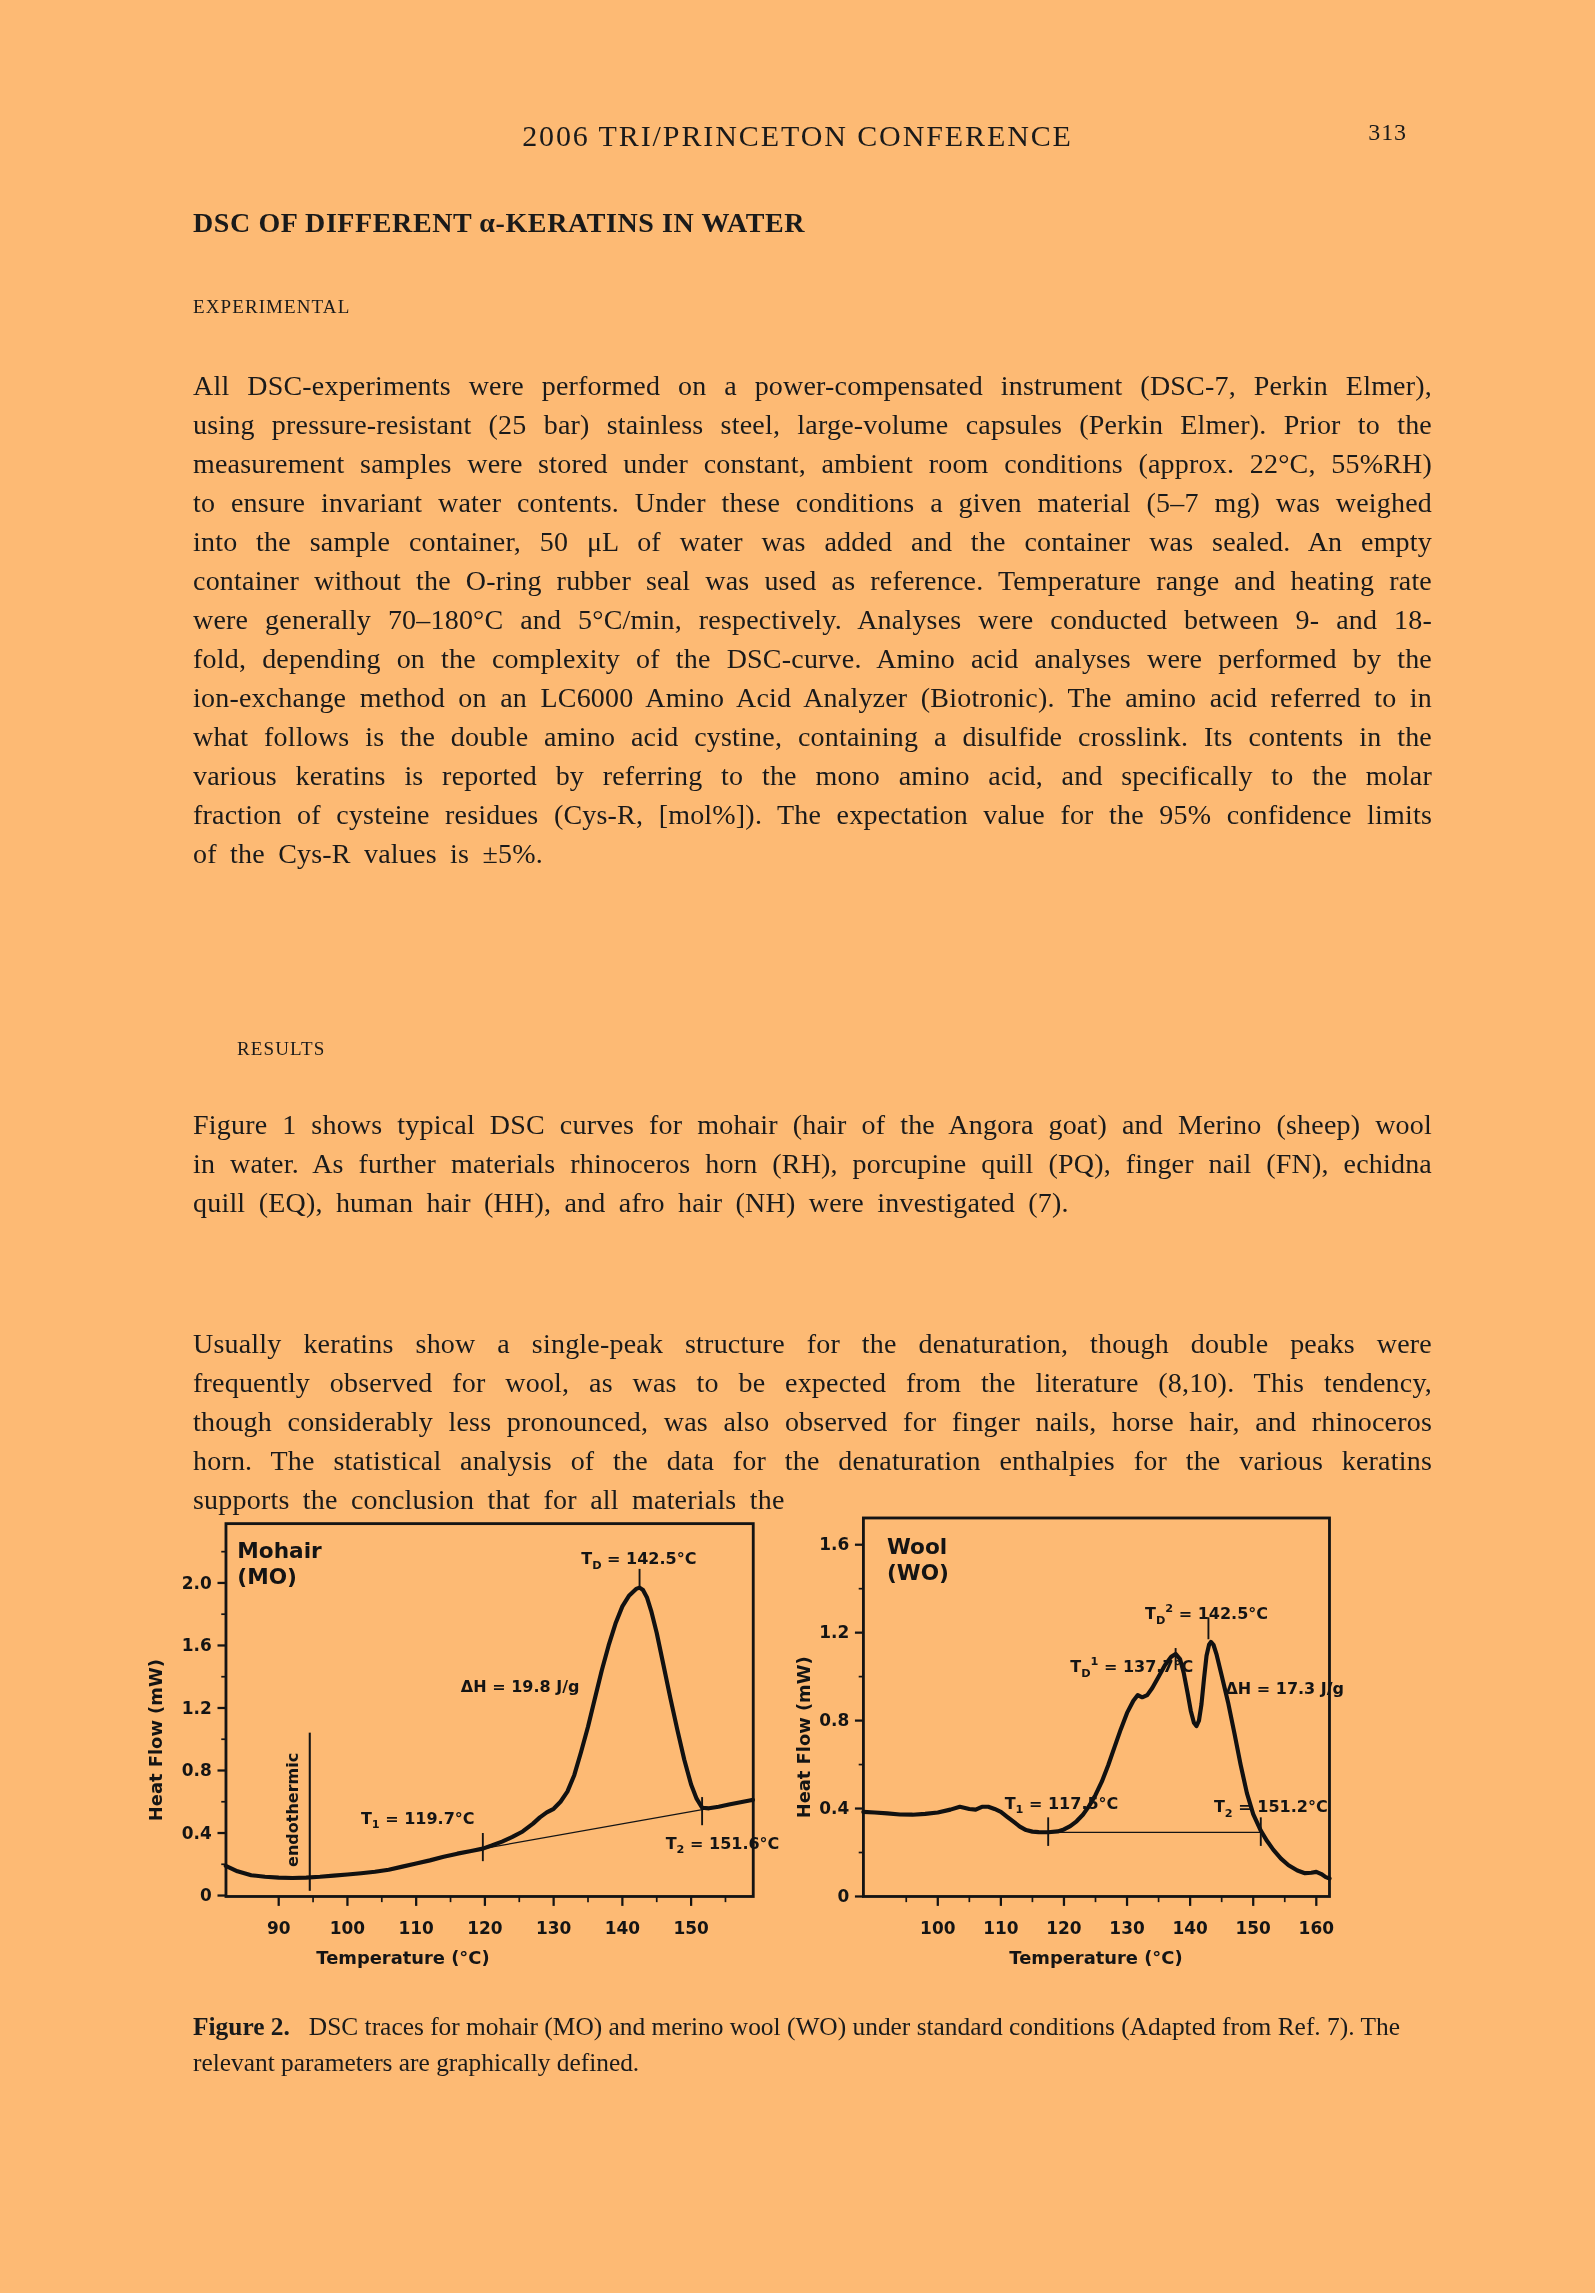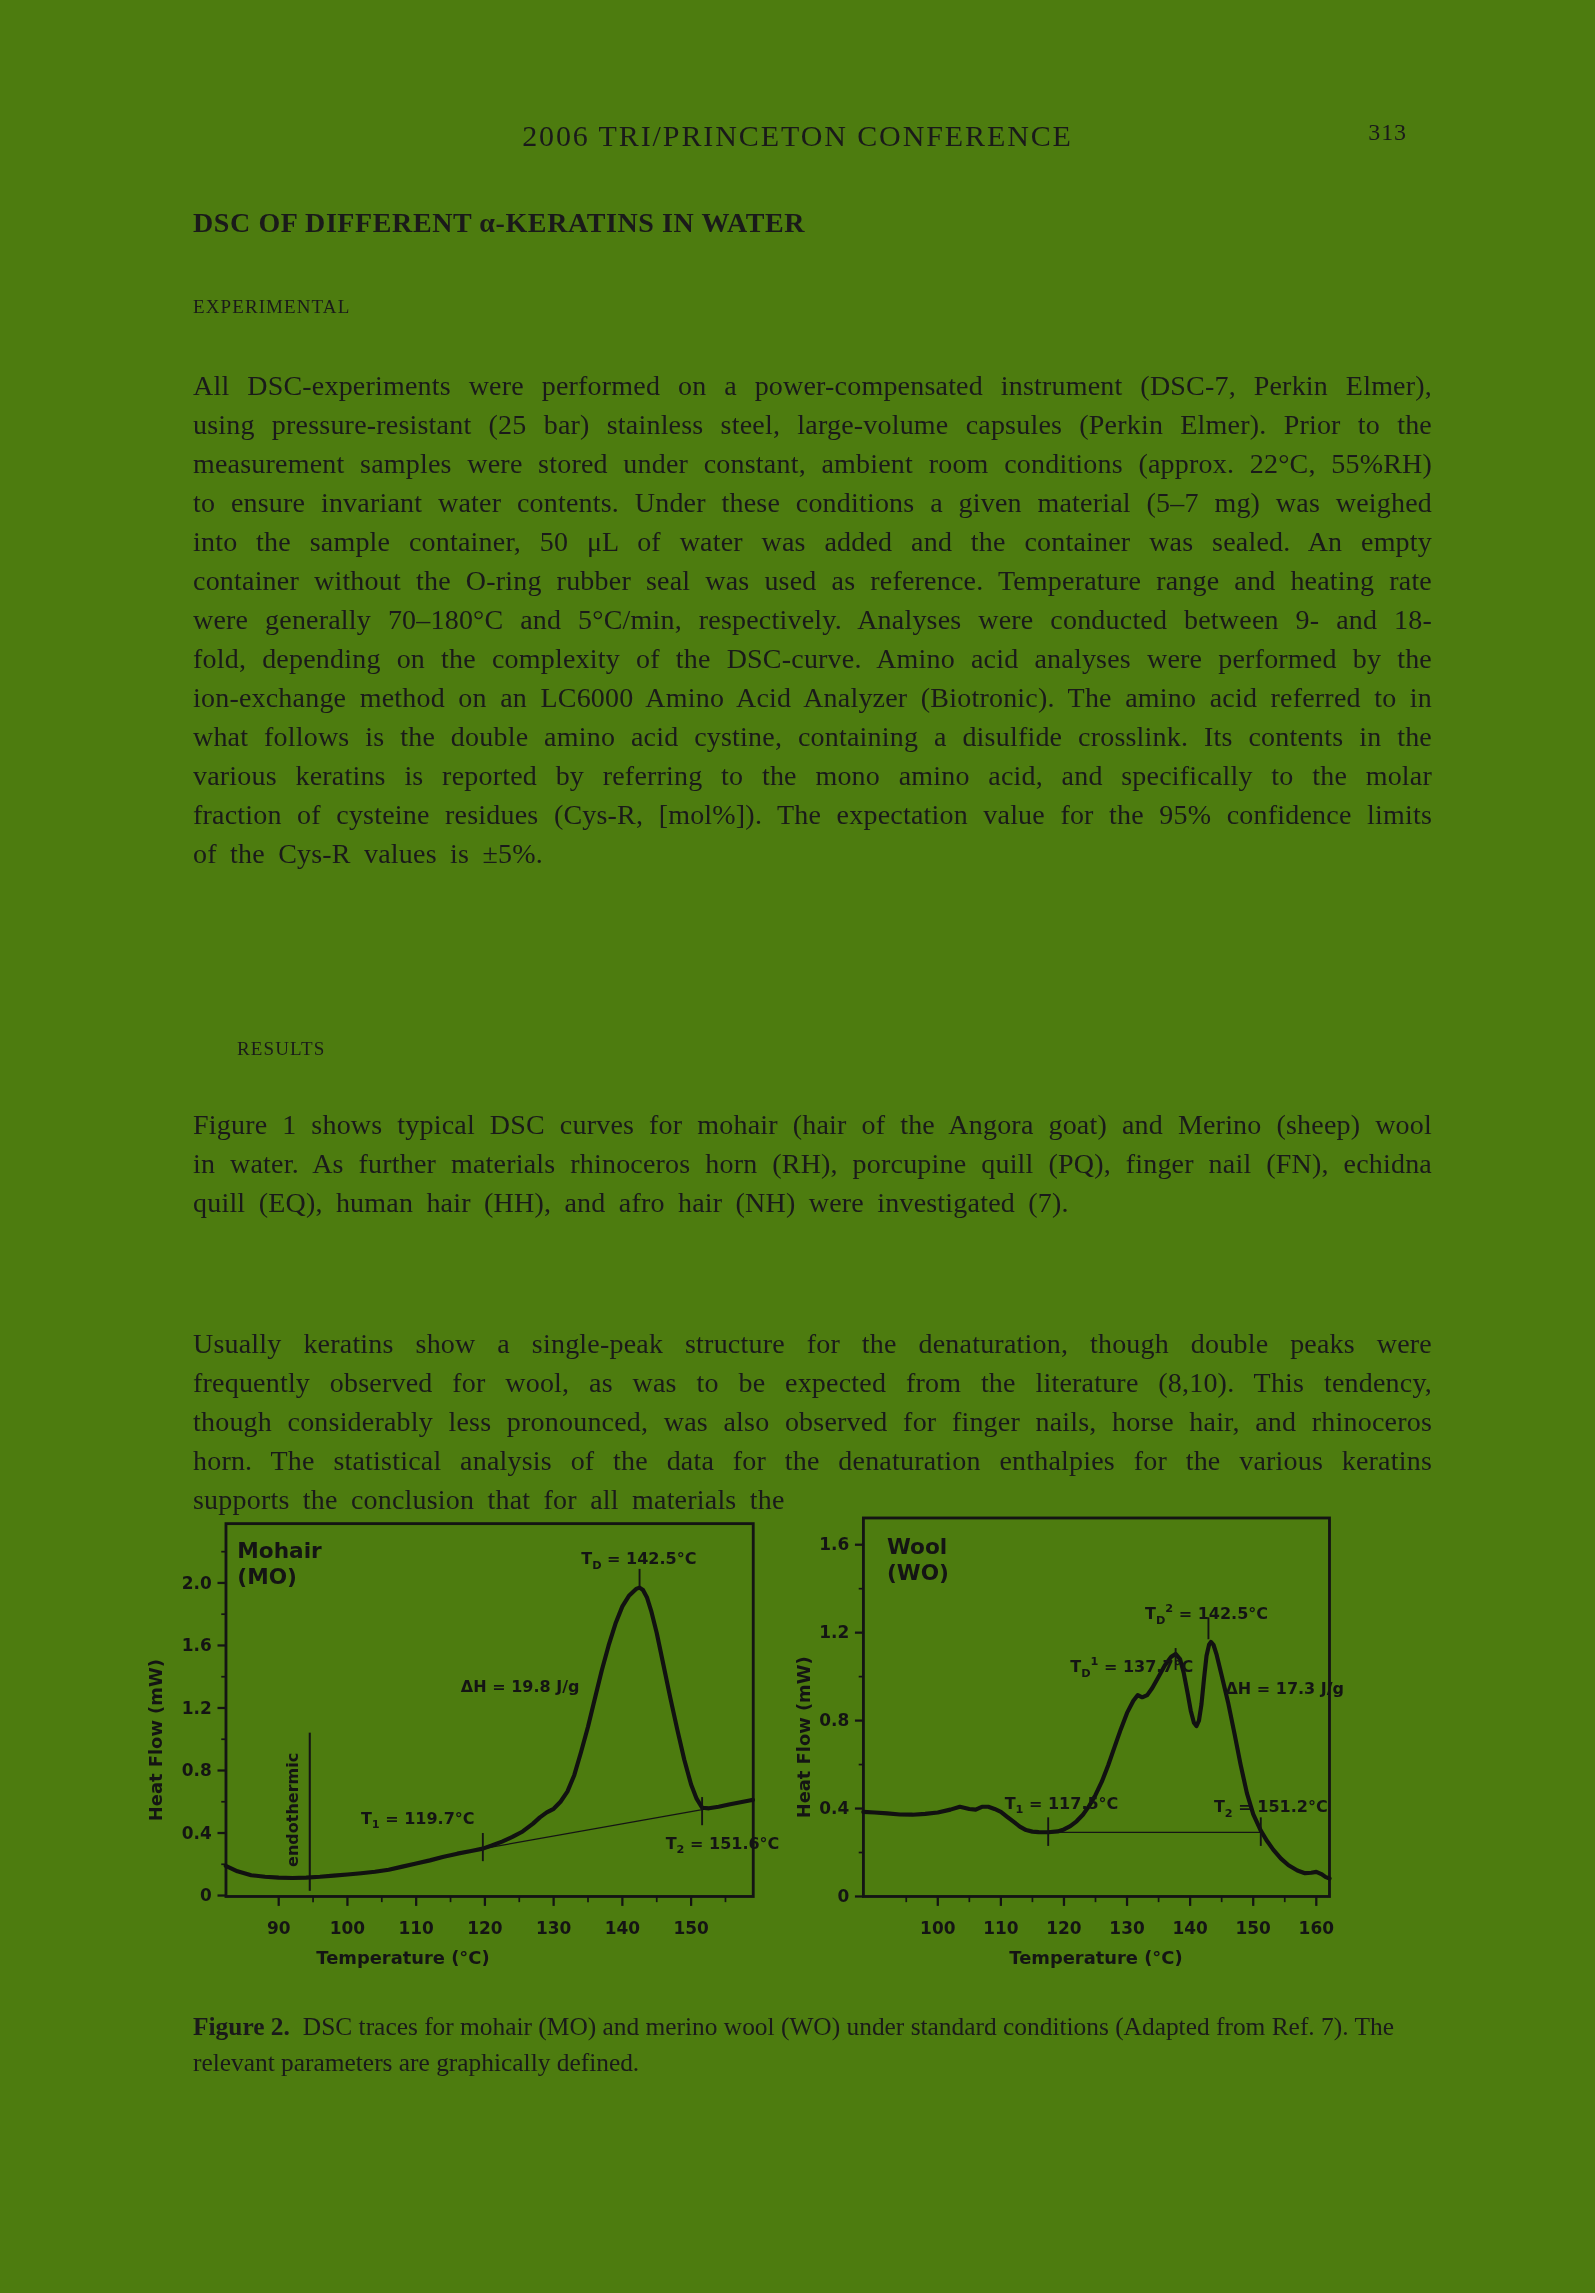--- a/index.html
+++ b/index.html
@@ -1,19 +1,19 @@
 <!DOCTYPE html>
 <html style="font-size:15px"><head>
 <meta charset="utf-8">
 <style>
   html,body{margin:0;padding:0;background:#ffffff;}
   .page{
     position:relative;
     width:1595px;height:2294px;
-    background:#4d7c0f;
+    background:#fdba74;
     font-family:"Liberation Serif", serif;
     color:#1a1a1a;
     overflow:hidden;
   }
   .running-head{
     position:absolute;top:119px;left:0;right:0;
     text-align:center;font-size:30px;letter-spacing:1.9px;
   }
   .page-num{
     position:absolute;top:119px;right:188px;font-size:24px;letter-spacing:0.9px;
@@ -35,21 +35,21 @@
     word-spacing:6.1px;letter-spacing:0.2px;
     margin:0;
   }
   .par-1{top:366px;}
   .par-2{top:1105px;}
   .par-3{top:1324px;}
   .caption{
     position:absolute;top:2008px;left:193px;width:1239px;
     font-size:25.4px;line-height:36px;margin:0;
   }
-  .cap-label{font-weight:bold;margin-right:13px;}
+  .cap-label{font-weight:bold;margin-right:19px;}
   .figure-svg{position:absolute;top:0;left:0;}
 </style>
 </head>
 <body>
 
 <div class="page">
 
   <div class="running-head">2006 TRI/PRINCETON CONFERENCE</div>
   <div class="page-num">313</div>
 

